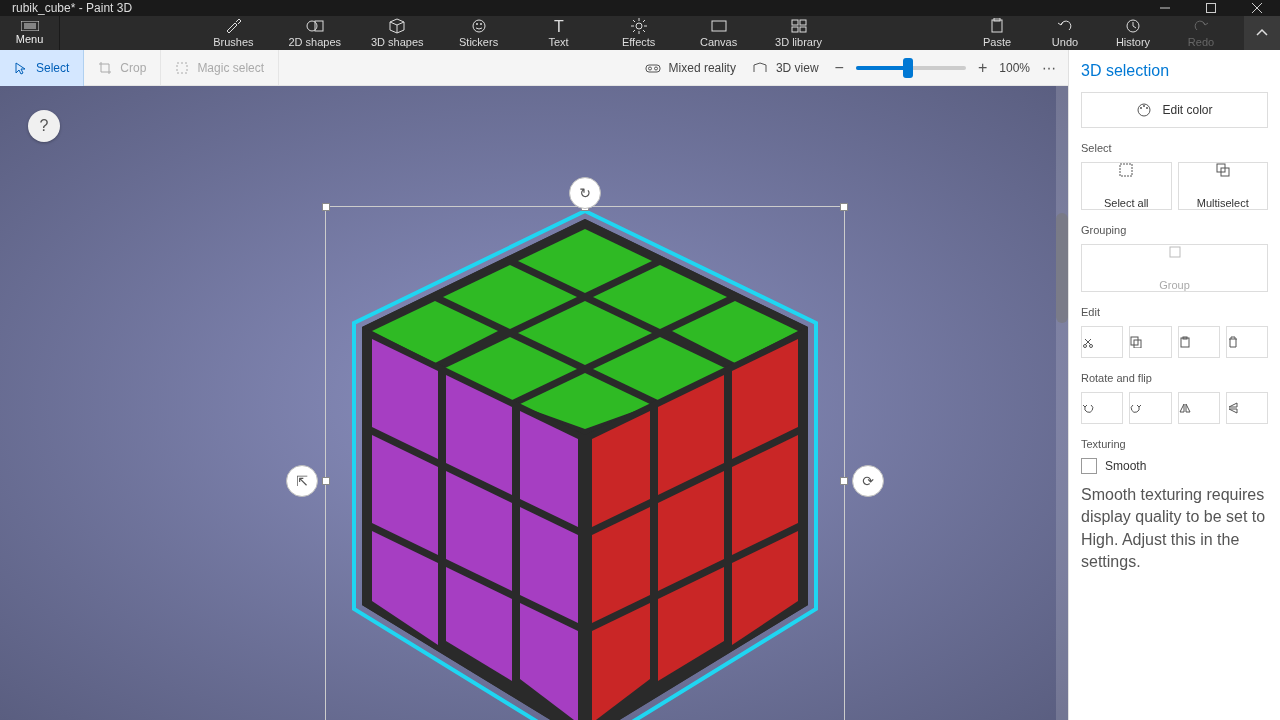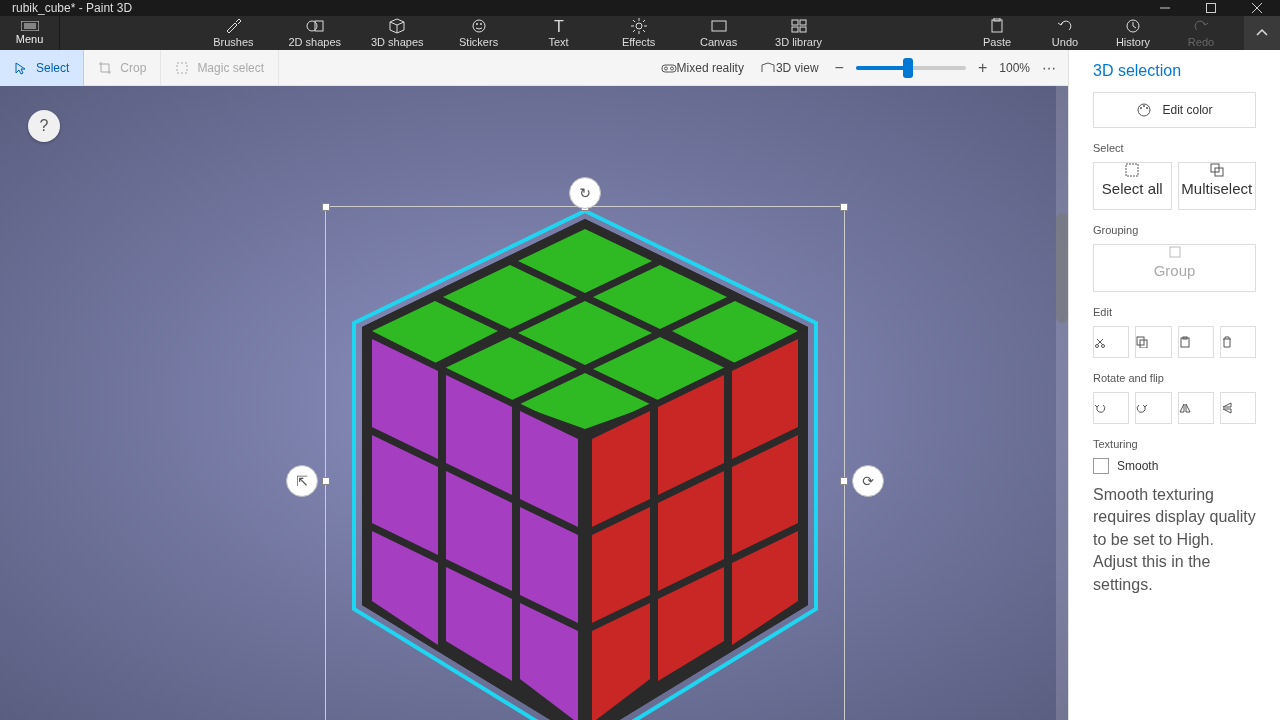--- a/index.html
+++ b/index.html
@@ -16,43 +16,43 @@
 .collapse-btn{width:36px;height:34px;display:flex;align-items:center;justify-content:center;color:#ddd;background:#3a3a3a}
 .workarea{flex:1;display:flex;background:#a3a3a3}
 .canvas-col{flex:1;display:flex;flex-direction:column}
 .toolbar2{height:36px;background:#f5f5f5;border-bottom:1px solid #e5e5e5;display:flex;align-items:center;font-size:12px;color:#444}
 .tb-left{display:flex;align-items:center}
 .tbtn{height:36px;padding:0 14px;display:flex;align-items:center;gap:8px;border-right:1px solid #e5e5e5}
 .tbtn.active{background:#d4e7ff;color:#005fb8;border-right:1px solid #b0d0f0}
 .tbtn svg{flex-shrink:0}
 .tbtn.dis{color:#aaa}
 .tb-right{margin-left:auto;display:flex;align-items:center;gap:16px;padding-right:12px}
-.tmode{display:flex;align-items:center;}
+.tmode{display:flex;align-items:center;gap:8px}
 .zoom-group{display:flex;align-items:center;gap:12px}
 .zoom-track{width:110px;height:4px;background:#ccc;border-radius:2px;position:relative}
 .zoom-fill{position:absolute;left:0;top:0;height:100%;width:47%;background:#0078d4;border-radius:2px}
 .zoom-thumb{position:absolute;left:47%;top:50%;transform:translate(-50%,-50%);width:10px;height:20px;background:#0078d4;border-radius:3px}
 .canvas-area{flex:1;position:relative;background:radial-gradient(ellipse at center,#8b90c0 0%,#5a5e80 100%);overflow:hidden}
 .help-fab{position:absolute;left:28px;top:24px;width:32px;height:32px;border-radius:50%;background:#f0f0f0;display:flex;align-items:center;justify-content:center;font-size:16px;color:#555;box-shadow:0 1px 3px rgba(0,0,0,0.3)}
 .sel-box{position:absolute;left:325px;top:120px;width:520px;height:550px;border:1px solid #ccc}
 .sel-handle{position:absolute;width:8px;height:8px;background:#fff;border:1px solid #888}
 .sel-handle.tl{left:-4px;top:-4px}.sel-handle.tr{right:-4px;top:-4px}
 .sel-handle.mt{left:50%;top:-4px;margin-left:-4px}
 .sel-handle.ml{left:-4px;top:50%;margin-top:-4px}.sel-handle.mr{right:-4px;top:50%;margin-top:-4px}
 .rot-handle{position:absolute;width:32px;height:32px;border-radius:50%;background:#fff;border:1px solid #bbb;display:flex;align-items:center;justify-content:center;font-size:14px;color:#555}
 .rot-top{left:50%;top:-30px;transform:translateX(-50%)}
 .rot-l{left:-40px;top:50%;transform:translateY(-50%)}
 .rot-r{right:-40px;top:50%;transform:translateY(-50%)}
 .cube-svg{position:absolute;left:330px;top:115px}
-.sidebar{width:212px;background:#fff;border-left:1px solid #e0e0e0;padding:12px 24px;font-size:12px;color:#333;overflow-y:auto}
+.sidebar{width:212px;background:#fff;border-left:1px solid #e0e0e0;padding:12px 12px;font-size:12px;color:#333;overflow-y:auto}
 .sidebar h2{font-size:16px;font-weight:400;color:#0078d4;margin-bottom:12px}
 .edit-color{border:1px solid #ddd;height:36px;display:flex;align-items:center;justify-content:center;gap:10px;margin-bottom:14px;font-size:12px}
 .sect-label{font-size:11px;color:#555;margin-bottom:8px}
 .btn-row{display:flex;gap:6px;margin-bottom:14px}
-.sbtn{flex:1;border:1px solid #ddd;height:48px;display:flex;flex-direction:column;align-items:center;justify-content:flex-start;gap:3px;font-size:15px}
+.sbtn{flex:1;border:1px solid #ddd;height:48px;display:flex;flex-direction:column;align-items:center;justify-content:space-between;gap:3px;font-size:11px}
 .sbtn.small{height:32px;flex-direction:row}
 .sbtn.dis{color:#aaa}
 .chk{display:flex;align-items:center;gap:8px;margin-bottom:10px}
 .chkbox{width:16px;height:16px;border:1px solid #999}
 .hint{font-size:16px;color:#555;line-height:1.4}
 .vscroll{position:absolute;right:0;top:0;bottom:0;width:12px;background:rgba(255,255,255,0.15)}
 .vscroll-thumb{position:absolute;top:20%;width:12px;height:110px;background:rgba(120,120,120,0.6);border-radius:6px}
 </style>
 </head>
 <body>

